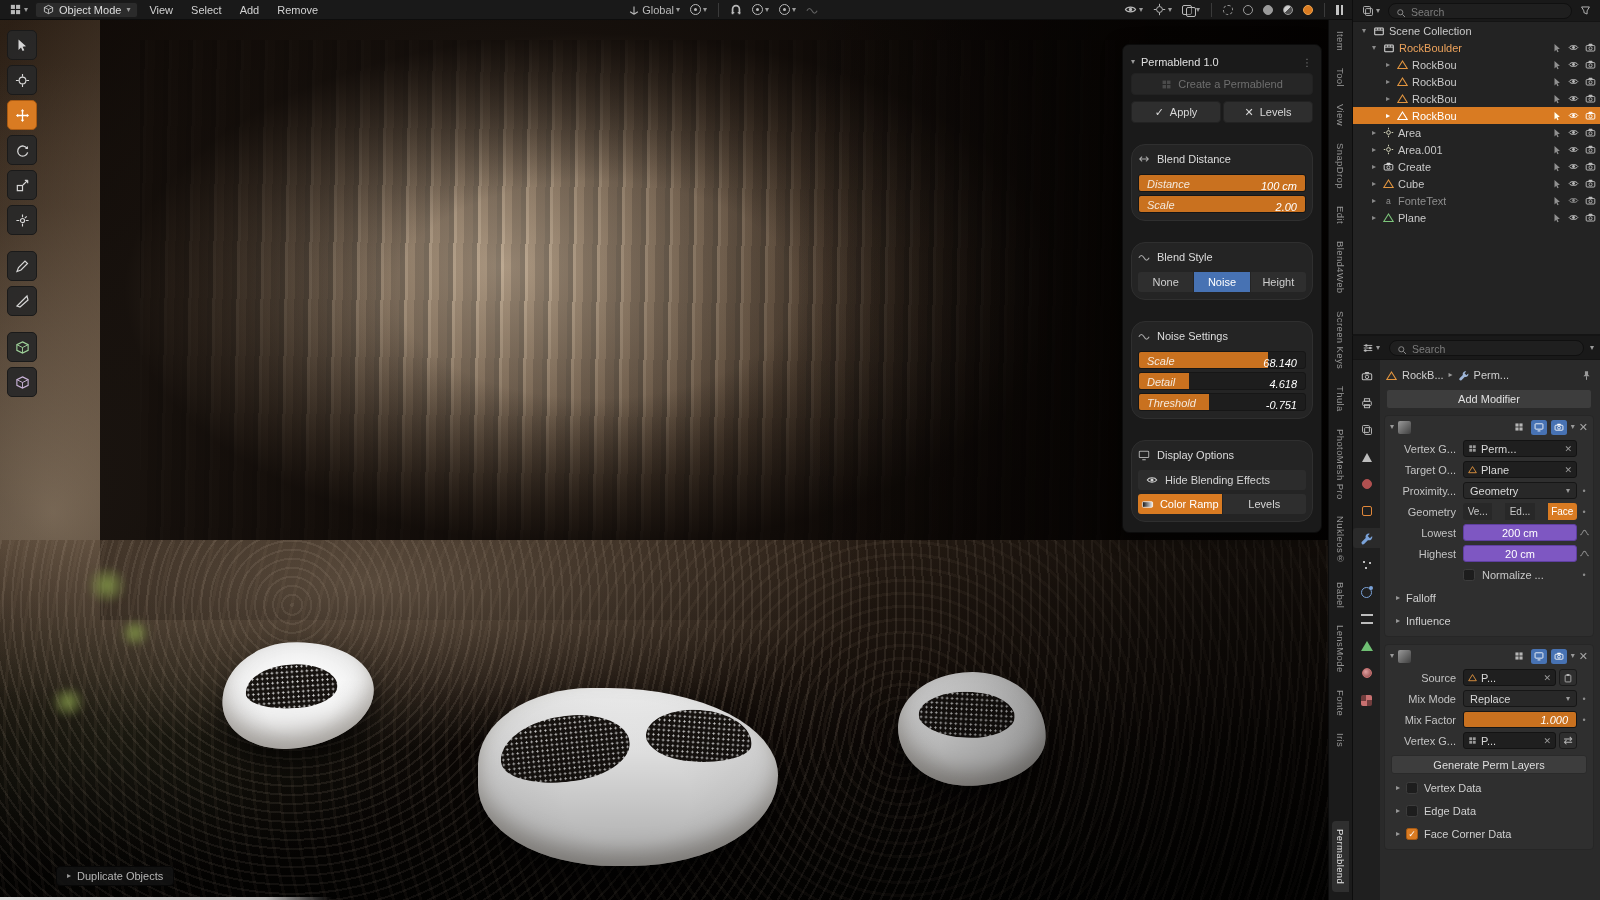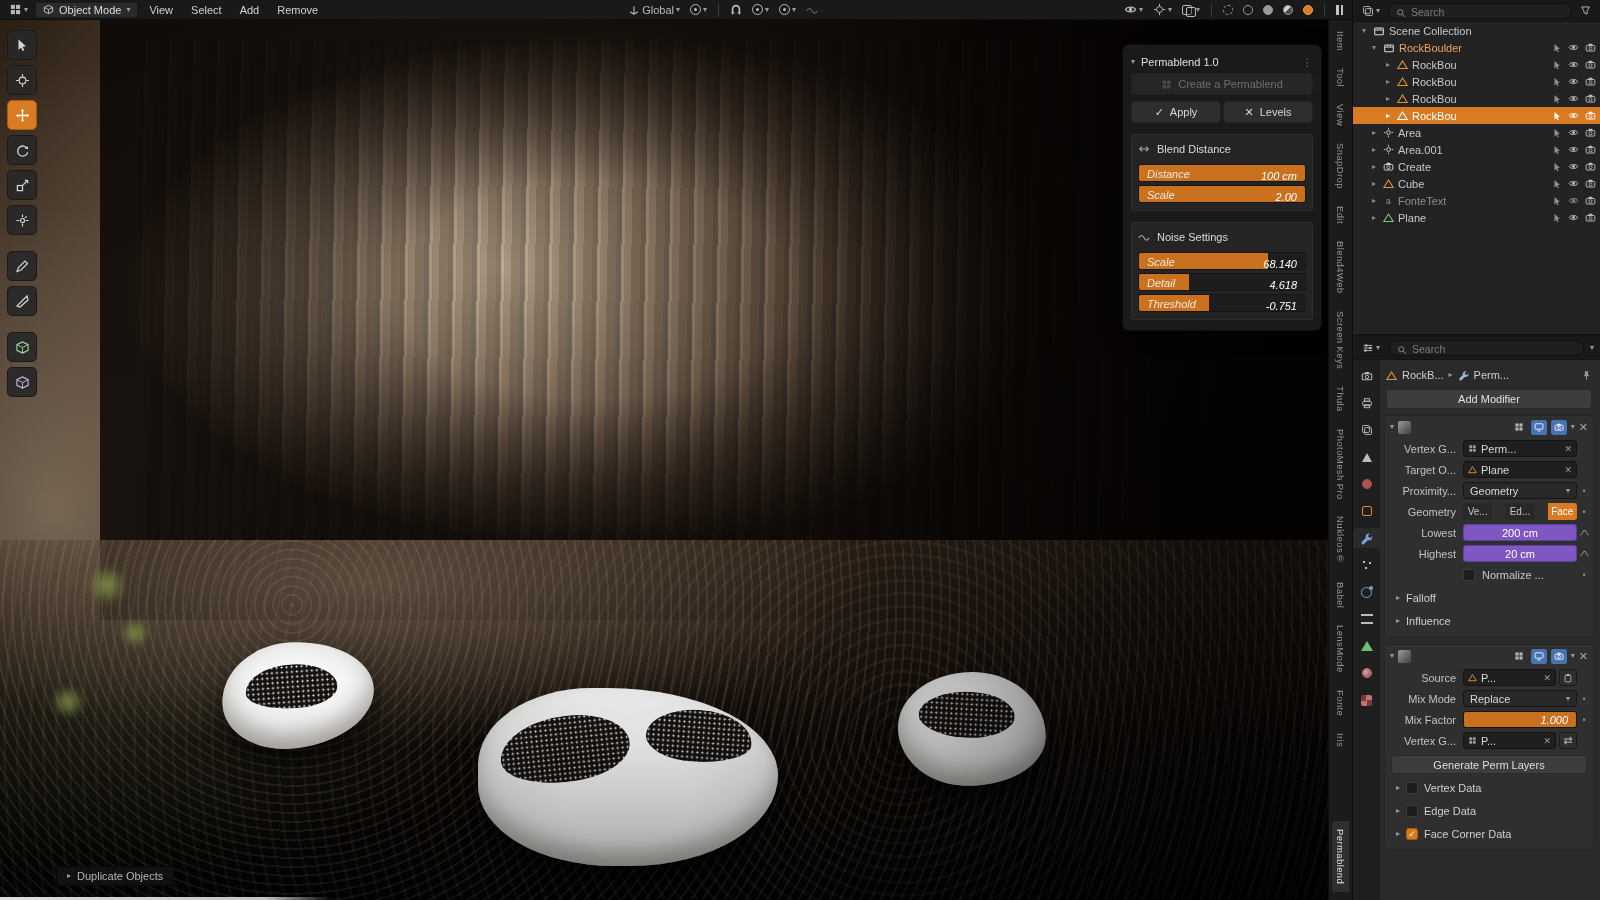--- a/index.html
+++ b/index.html
@@ -81,21 +81,21 @@
   .tool-gap{height:6px;}
 
   
   .pb-panel{position:absolute;left:1122px;top:24px;width:200px;background:rgba(27,27,27,.96);border:1px solid #0c0c0c;border-radius:7px;padding:6px 8px 10px;z-index:30;box-shadow:0 4px 18px rgba(0,0,0,.5);}
   .pb-head{display:flex;align-items:center;gap:6px;height:22px;color:#e0e0e0;}
   .pb-head .dots{margin-left:auto;color:#7a7a7a;letter-spacing:1px;font-size:10px;}
   .pb-btn{height:22px;border-radius:4px;background:var(--bg-btn);display:flex;align-items:center;justify-content:center;gap:6px;color:#d8d8d8;border:1px solid #222;}
   .pb-btn.disabled{background:#262626;color:#6e6e6e;}
   .pb-row2{display:flex;gap:2px;margin-top:6px;}
   .pb-row2 .pb-btn{flex:1;}
-  .pb-box{background:var(--bg-box);border:1px solid #2f2f2f;border-radius:3px;margin-top:11px;padding:2px 6px 7px;}
+  .pb-box{background:var(--bg-box);border:1px solid #2f2f2f;border-radius:14px;margin-top:21px;padding:2px 6px 7px;}
   .bxh{display:flex;align-items:center;gap:7px;height:24px;color:#dcdcdc;}
   .bxh svg{color:#a9a9a9;}
   .slider{position:relative;height:18px;background:#1d1d1d;border-radius:3px;overflow:hidden;margin-top:3px;border:1px solid #161616;font-style:italic;}
   .slider .fill{position:absolute;top:0;bottom:0;left:0;background:var(--accent);}
   .slider .sl{position:absolute;left:8px;top:2.5px;color:#f4e9dd;}
   .slider .sv{position:absolute;right:8px;top:5px;color:#ffffff;}
   .seg{display:flex;gap:1px;margin-top:3px;border-radius:3px;overflow:hidden;}
   .seg .sg{flex:1;height:20px;background:var(--bg-btn);display:flex;align-items:center;justify-content:center;color:#cfcfcf;}
   .seg .sg.on{background:var(--blue);color:#fff;}
   .do-btn{height:20px;border-radius:3px;background:#2c2c2c;display:flex;align-items:center;gap:7px;padding:0 8px;color:#d5d5d5;margin-top:3px;}
@@ -526,20 +526,33 @@
         <span class="sl">Distance</span>
         <span class="sv">100 cm</span>
       </div>
       <div class="slider">
         <div class="fill" style="width:100%"></div>
         <span class="sl">Scale</span>
         <span class="sv">2.00</span>
       </div>
     </div>
 
+    <div class="pb-box">
+      <div class="bxh">
+        <svg class="i" width="12" height="12" viewBox="0 0 14 14">
+            <use href="#s-wave"></use>
+          </svg>
+        <span>Blend Style</span>
+      </div>
+      <div class="seg">
+        <span class="sg">None</span>
+        <span class="sg on">Noise</span>
+        <span class="sg">Height</span>
+      </div>
+    </div>
 
     <div class="pb-box">
       <div class="bxh">
         <svg class="i" width="12" height="12" viewBox="0 0 14 14">
             <use href="#s-wave"></use>
           </svg>
         <span>Noise Settings</span>
       </div>
       <div class="slider">
         <div class="fill" style="width:78%"></div>
@@ -551,20 +564,45 @@
         <span class="sl">Detail</span>
         <span class="sv">4.618</span>
       </div>
       <div class="slider">
         <div class="fill" style="width:42%"></div>
         <span class="sl">Threshold</span>
         <span class="sv">-0.751</span>
       </div>
     </div>
 
+    <div class="pb-box">
+      <div class="bxh">
+        <svg class="i" width="12" height="12" viewBox="0 0 14 14">
+            <use href="#s-monitor"></use>
+          </svg>
+        <span>Display Options</span>
+      </div>
+      <div class="do-btn">
+        <svg class="i" width="12" height="12" viewBox="0 0 14 14">
+            <use href="#s-eye"></use>
+          </svg>
+        <span>Hide Blending Effects</span>
+      </div>
+      <div class="do-row">
+        <div class="do-half on">
+          <svg class="i" width="13" height="13" viewBox="0 0 14 14">
+              <use href="#s-ramp"></use>
+            </svg>
+          <span>Color Ramp</span>
+        </div>
+        <div class="do-half">
+          <span>Levels</span>
+        </div>
+      </div>
+    </div>
   </div>
 </div>
 
 <div class="tabstrip">
   <span class="vtab">Item</span>
   <span class="vtab">Tool</span>
   <span class="vtab">View</span>
   <span class="vtab">SnapDrop</span>
   <span class="vtab">Edit</span>
   <span class="vtab">Blend4Web</span>

